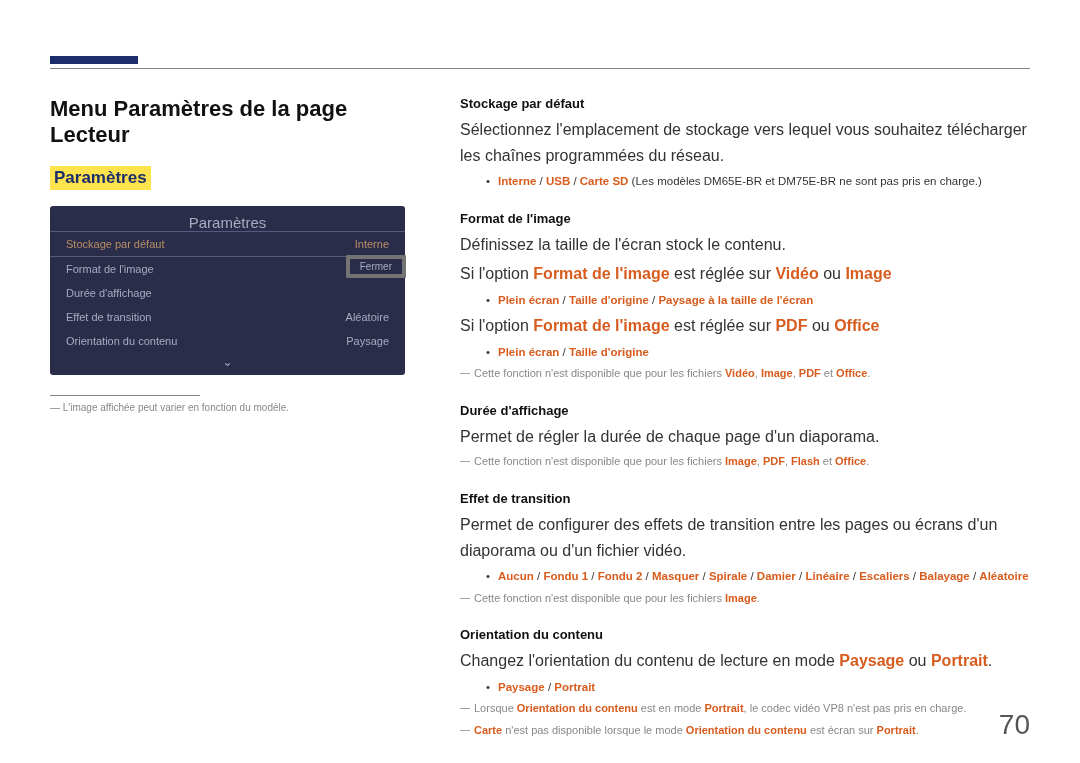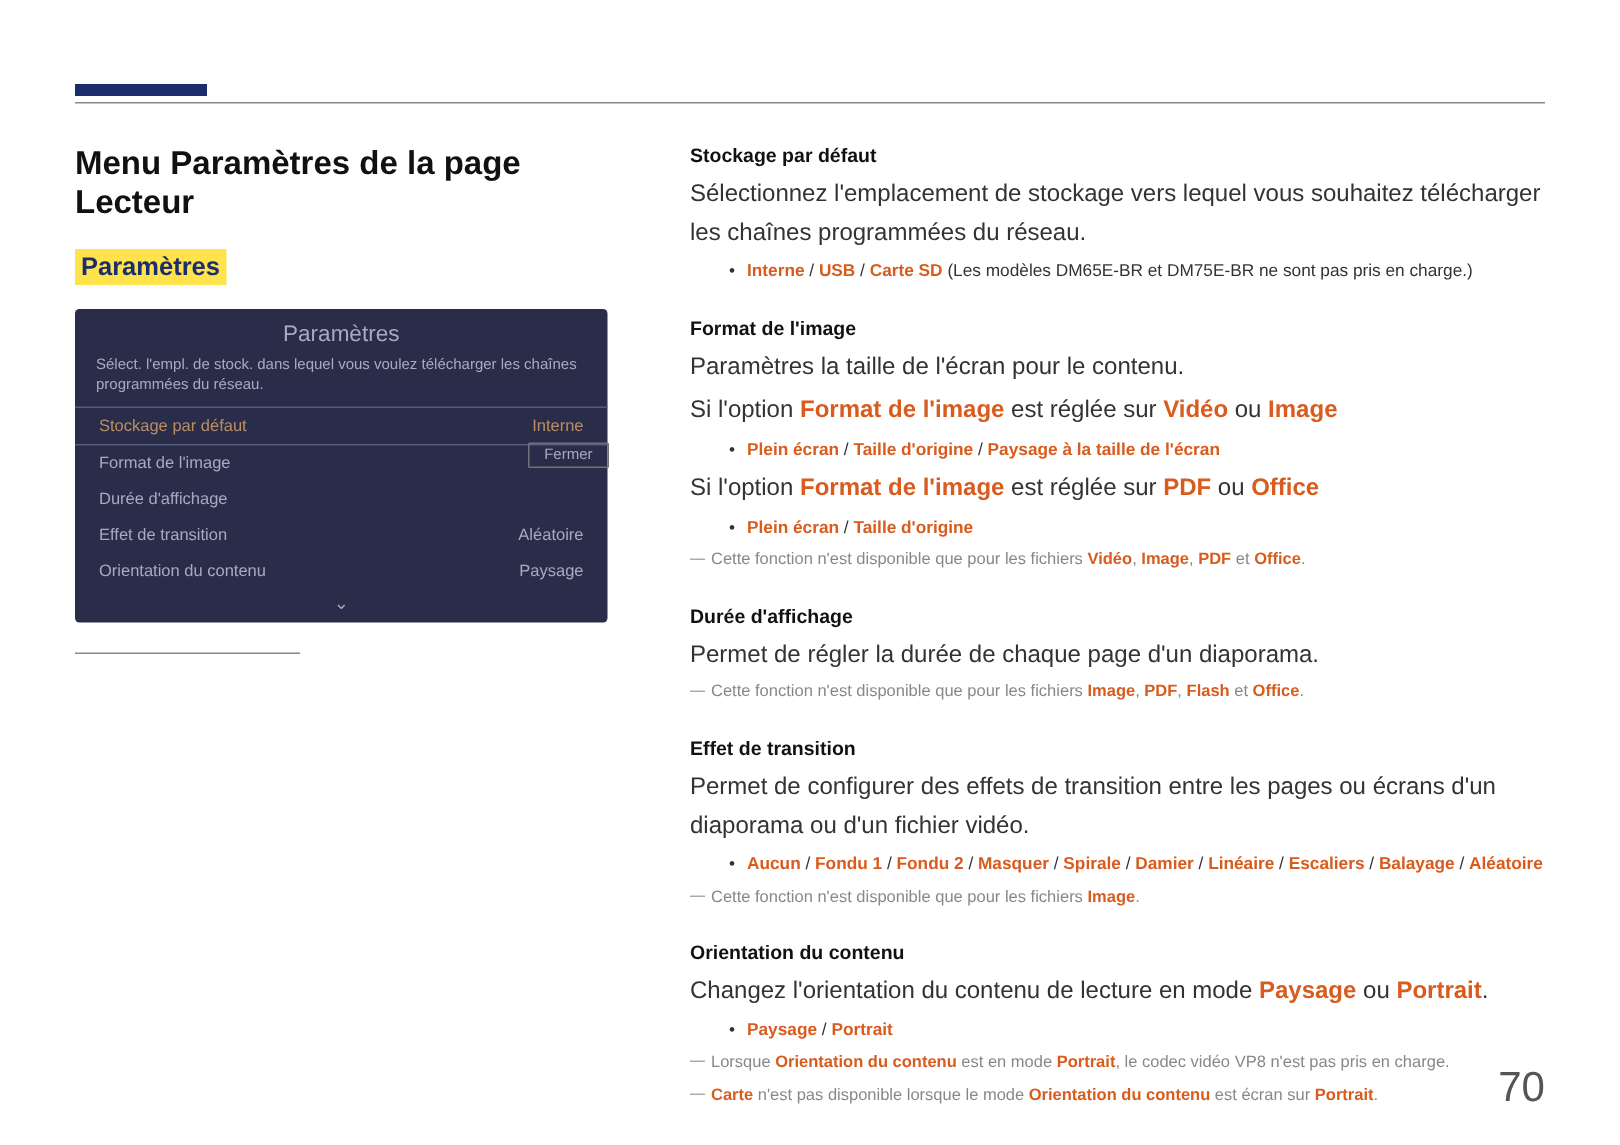--- a/index.html
+++ b/index.html
@@ -78,21 +78,21 @@
     border-top: 1px solid #555a80;
     border-bottom: 1px solid #555a80;
     color: #b98e66;
   }
   .screenshot .row.sel .val { color: #b98e66; }
   .screenshot .close-btn {
     position: absolute;
     right: 14px;
     margin-top: -26px;
     font-size: 10px;
-    border: 1px solid #737373;
+    border: 4px solid #737373;
     padding: 2px 10px;
     border-radius: 1px;
     color: #a7abbf;
   }
   .screenshot-wrap { position: relative; }
   .screenshot .chev {
     text-align: center;
     padding: 2px 0 6px;
     color: #a7abbf;
     font-size: 12px;
@@ -171,21 +171,20 @@
 <div class="header-line"></div>
 
 <div class="main">
   <div class="col-left">
     <h1 class="page-title">Menu Paramètres de la page Lecteur</h1>
     <span class="hl-title">Paramètres</span>
 
     <div class="screenshot-wrap">
       <div class="screenshot">
         <div class="sh-title">Paramètres</div>
-        <div class="sh-desc">Sélect. l'empl. de stock. dans lequel vous voulez télécharger les chaînes programmées du réseau.</div>
         <div class="row sel">
           <span>Stockage par défaut</span>
           <span class="val">Interne</span>
         </div>
         <div class="row">
           <span>Format de l'image</span>
           <span></span>
         </div>
         <div class="close-btn">Fermer</div>
         <div class="row">
@@ -198,36 +197,37 @@
         </div>
         <div class="row">
           <span>Orientation du contenu</span>
           <span>Paysage</span>
         </div>
         <div class="chev">⌄</div>
       </div>
     </div>
 
     <hr class="note-hr">
+    <div class="footnote">― <span>L'image affichée peut varier en fonction du modèle.</span></div>
   </div>
 
   <div class="col-right">
 
     <h3>Stockage par défaut</h3>
     <p>Sélectionnez l'emplacement de stockage vers lequel vous souhaitez télécharger les chaînes programmées du réseau.</p>
     <ul>
       <li>
         <span class="orange-b">Interne</span> / 
         <span class="orange-b">USB</span> / 
         <span class="orange-b">Carte SD</span><span> (Les modèles DM65E-BR et DM75E-BR ne sont pas pris en charge.)</span>
       </li>
     </ul>
 
     <h3>Format de l'image</h3>
-    <p>Paramètres la taille de l'écran pour le contenu.</p>
+    <p>Définissez la taille de l'écran stock le contenu.</p>
     <p><span>Si l'option </span><span class="orange">Format de l'image</span><span> est réglée sur </span><span class="orange">Vidéo</span><span> ou </span><span class="orange">Image</span></p>
     <ul>
       <li>
         <span class="orange-b">Plein écran</span> / 
         <span class="orange-b">Taille d'origine</span> / 
         <span class="orange-b">Paysage à la taille de l'écran</span>
       </li>
     </ul>
     <p><span>Si l'option </span><span class="orange">Format de l'image</span><span> est réglée sur </span><span class="orange">PDF</span><span> ou </span><span class="orange">Office</span></p>
     <ul>

